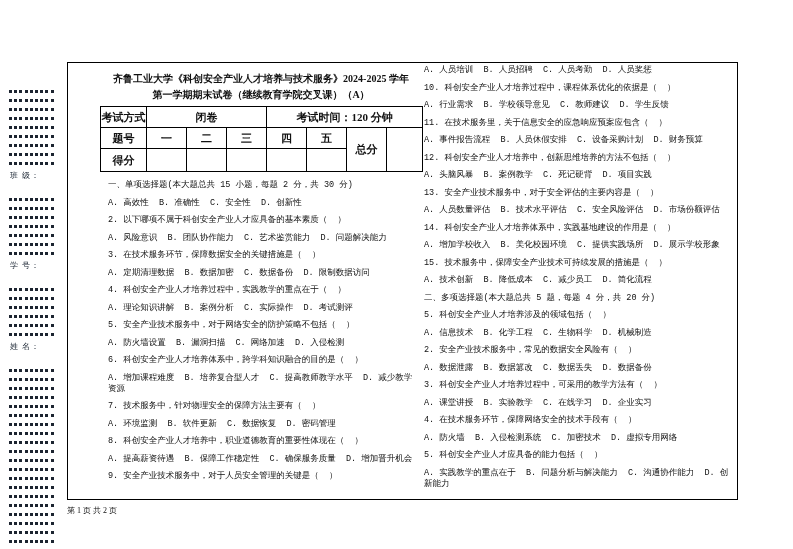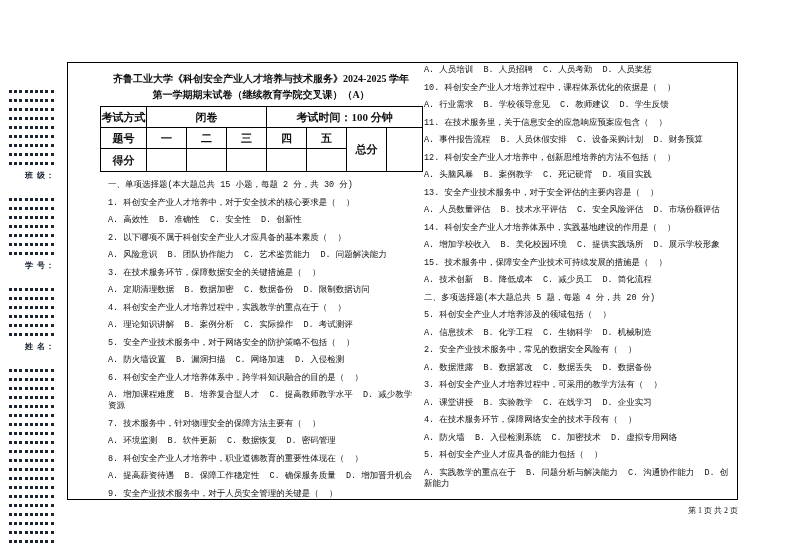--- a/index.html
+++ b/index.html
@@ -8,22 +8,22 @@
     background:#ffffff;color:#111;
     font-family:"Liberation Serif","DejaVu Serif",serif;
   }
   
   #seal{position:absolute;left:9px;top:90px;width:46px;}
   .dot-row{
     height:3px;margin-bottom:6px;
     background-image:repeating-linear-gradient(90deg,#1c2430 0 3px,transparent 3px 5.2px);
   }
   .seal-label{
-    font-size:8px;line-height:10px;margin:3px 0 17px 16px;
-    color:#15202e;font-weight:bold;letter-spacing:1px;white-space:nowrap;
+    font-size:8px;line-height:10px;margin:3px 0 17px 1px;
+    color:#15202e;font-weight:normal;letter-spacing:1px;white-space:nowrap;
   }
   
   #main-box{
     position:absolute;left:67px;top:62px;width:671px;height:438px;
     border:1.5px solid #000;box-sizing:border-box;
   }
   
   #left-col{position:absolute;left:0;top:7px;width:322px;margin-left:32px;}
   .title{
     font-weight:bold;text-align:center;font-size:10px;line-height:13.5px;
@@ -44,21 +44,21 @@
   .lines{padding:0 6px 0 8px;font-family:Liberation Mono, monospace;}
   #left-lines{margin-top:8px;}
   #right-col{position:absolute;left:356px;top:2px;width:312px;}
   .line{
     font-size:8.5px;line-height:11px;margin-bottom:6.5px;
     white-space:pre-wrap;color:#101010;
   }
   
   #footer{
     position:absolute;left:67px;top:505px;width:671px;
-    text-align:right;font-size:8px;color:#101010;
+    text-align:left;font-size:8px;color:#101010;
   }
 </style>
 </head>
 <body>
 
 <div id="seal">
     <div class="dot-row"></div>
     <div class="dot-row"></div>
     <div class="dot-row"></div>
     <div class="dot-row"></div>
@@ -119,21 +119,21 @@
         <col style="width:40px">
           <col style="width:40px">
           <col style="width:40px">
         <col style="width:40px">
           <col style="width:36px">
       </colgroup>
       <tbody>
           <tr>
         <td>考试方式</td>
         <td colspan="3">闭卷</td>
-        <td colspan="4" class="time-cell">考试时间：100 分钟</td>
+        <td colspan="4" class="time-cell">考试时间：120 分钟</td>
       </tr>
       <tr>
         <td>题号</td>
         <td>一</td>
         <td>二</td>
         <td>三</td>
         <td>四</td>
         <td>五</td>
         <td rowspan="2">总分</td>
         <td rowspan="2"></td>
@@ -146,21 +146,20 @@
         <td></td>
         <td></td>
       </tr>
     </tbody>
       </table>
 
     <div id="left-lines" class="lines">
 
         <div class="line">一、单项选择题(本大题总共 15 小题，每题 2 分，共 30 分)</div>
 
-        <div class="line">1. 科创安全产业人才培养中，对于安全技术的核心要求是（  ）</div>
 
         <div class="line">A. 高效性  B. 准确性  C. 安全性  D. 创新性</div>
 
         <div class="line">2. 以下哪项不属于科创安全产业人才应具备的基本素质（  ）</div>
 
         <div class="line">A. 风险意识  B. 团队协作能力  C. 艺术鉴赏能力  D. 问题解决能力</div>
 
         <div class="line">3. 在技术服务环节，保障数据安全的关键措施是（  ）</div>
 
         <div class="line">A. 定期清理数据  B. 数据加密  C. 数据备份  D. 限制数据访问</div>

